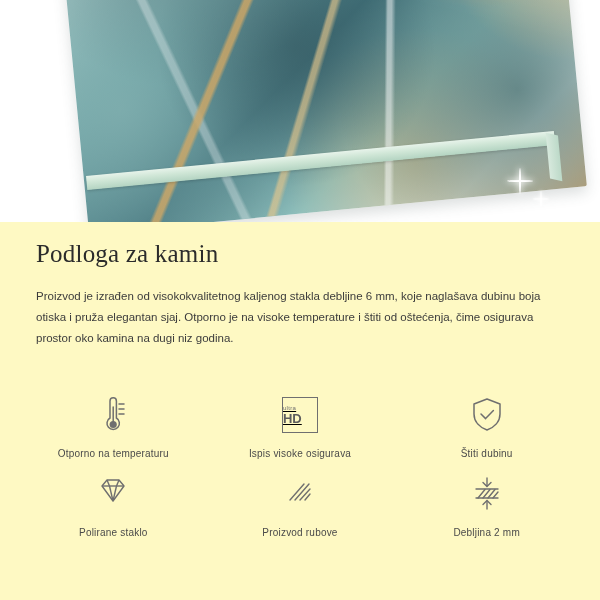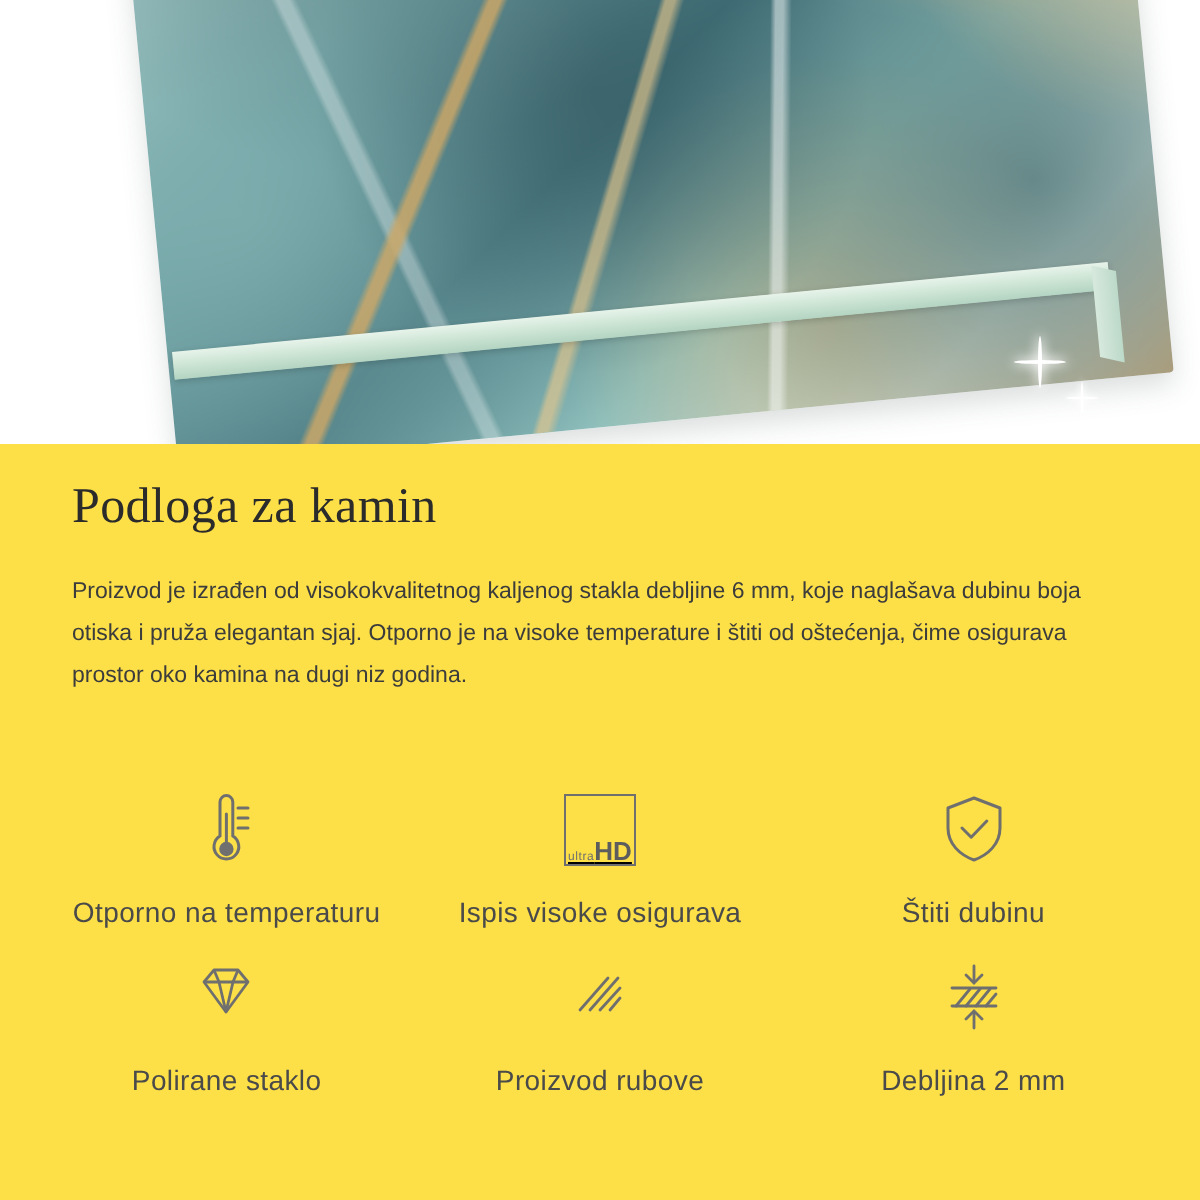--- a/index.html
+++ b/index.html
@@ -10,21 +10,21 @@
     width: 600px;
     height: 600px;
     background: #ffffff;
     font-family: "Liberation Sans", sans-serif;
     overflow: hidden;
   }
   .page {
     position: relative;
     width: 600px;
     height: 600px;
-    background: #fde047;
+    background: #fef9c3;
   }
 
   
   .hero {
     position: relative;
     width: 600px;
     height: 222px;
     overflow: hidden;
     background: #ffffff;
   }
@@ -167,31 +167,32 @@
     justify-content: flex-start;
   }
   .feature-icon {
     height: 46px;
     display: flex;
     align-items: center;
     justify-content: center;
   }
   .feature-label {
     margin-top: 10px;
-    font-size: 14px;
+    font-size: 10px;
     color: #4a4a4a;
     text-align: center;
     letter-spacing: 0.2px;
   }
   .hd-box {
     width: 34px;
     height: 34px;
     border: 1.4px solid #6f6f6f;
     display: flex;
-    align-items: flex-end;
+    flex-direction: column;
+    align-items: flex-start;
     justify-content: center;
     line-height: 1;
     text-decoration: underline;
   }
   .hd-box .ultra { font-size: 6px; color: #6f6f6f; letter-spacing: 0.3px; }
   .hd-box .hd { font-size: 13px; font-weight: bold; color: #5d5d5d; margin-top: 1px; }
 </style>
 </head>
 <body>
 

